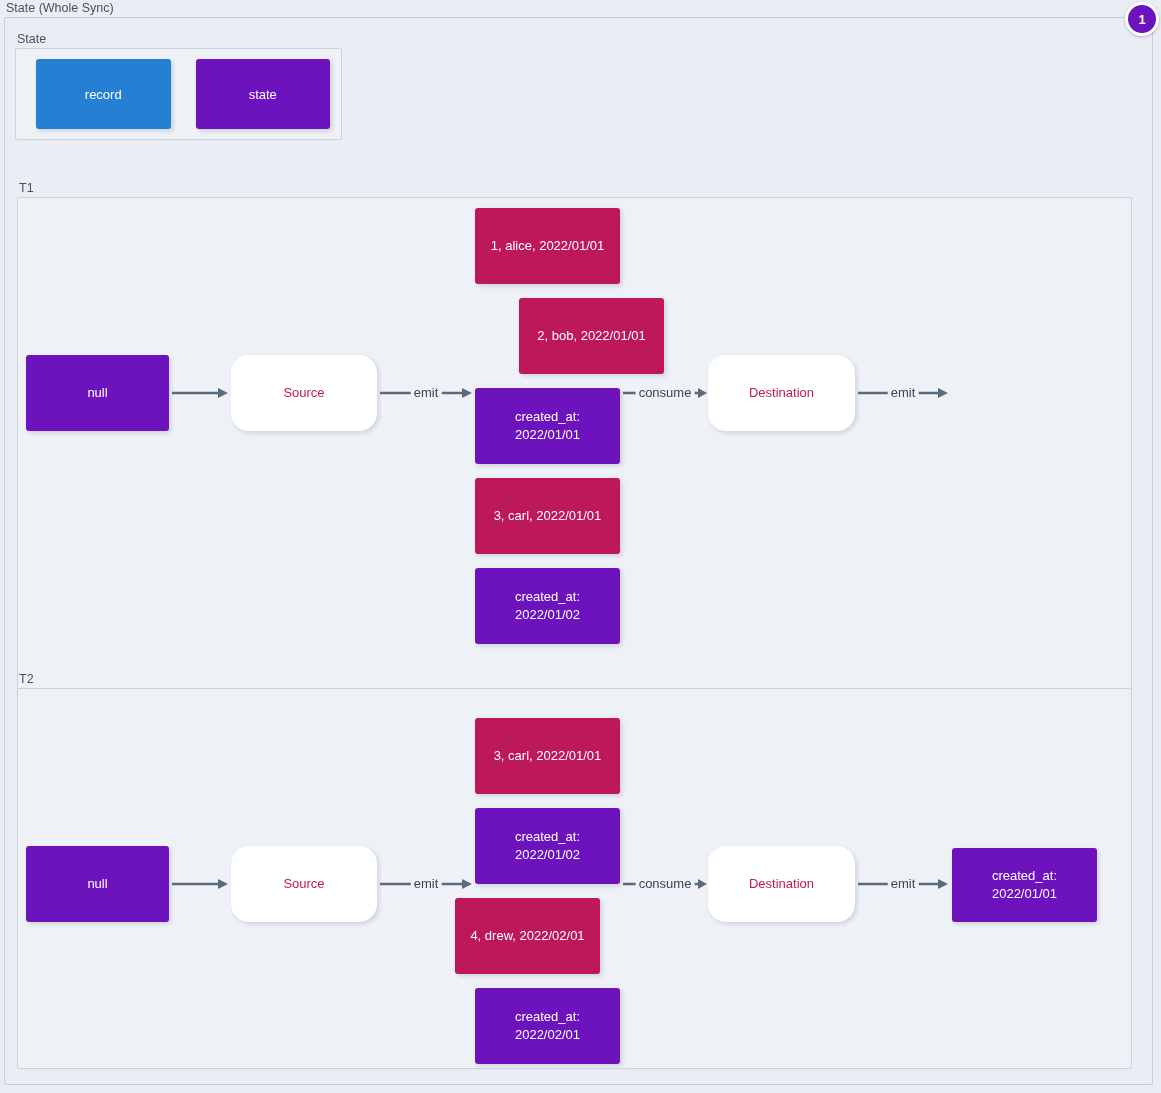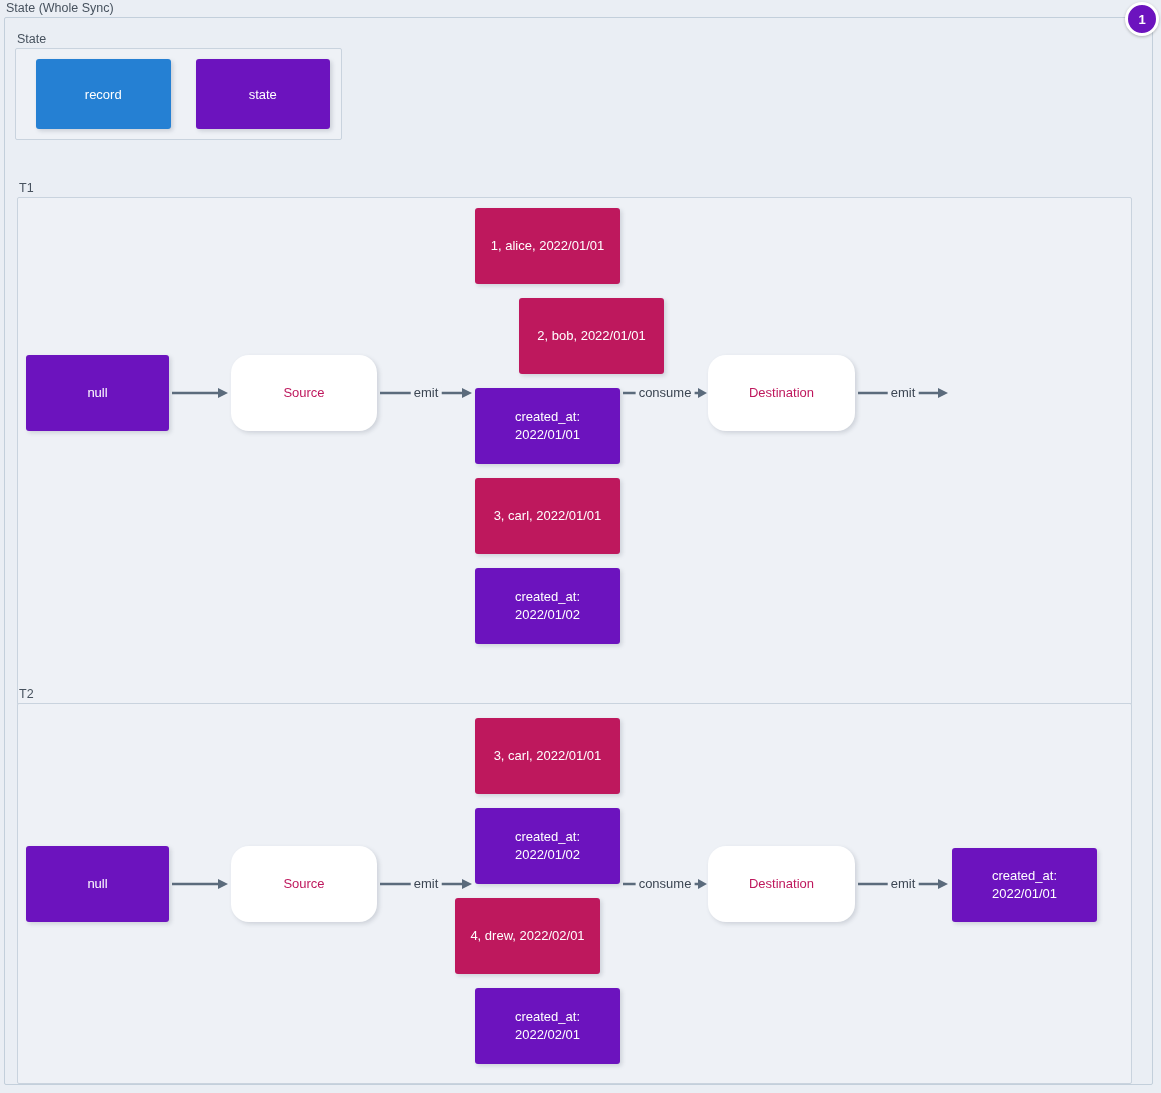--- a/index.html
+++ b/index.html
@@ -78,21 +78,21 @@
     font-size: 13px;
     color: #fff;
     box-shadow: 2px 2px 4px rgba(60,70,90,0.20);
     margin-left: 9px;
   }
   .legend-box.record { background: #2580d3; }
   .legend-box.state  { background: #6c13be; }
 
   
   #t1-frame { left: 17px; top: 197px; width: 1115px; height: 508px; }
-  #t2-frame { left: 17px; top: 688px; width: 1115px; height: 381px; margin-top: 15px; }
+  #t2-frame { left: 17px; top: 688px; width: 1115px; height: 381px; }
   #t1-frame .frame-body, #t2-frame .frame-body { background: #eef1f6; border-color: #c9d3de; }
 
   
   .arrow {
     position: absolute;
     height: 20px;
     display: flex;
     align-items: center;
     justify-content: center;
     pointer-events: none;

